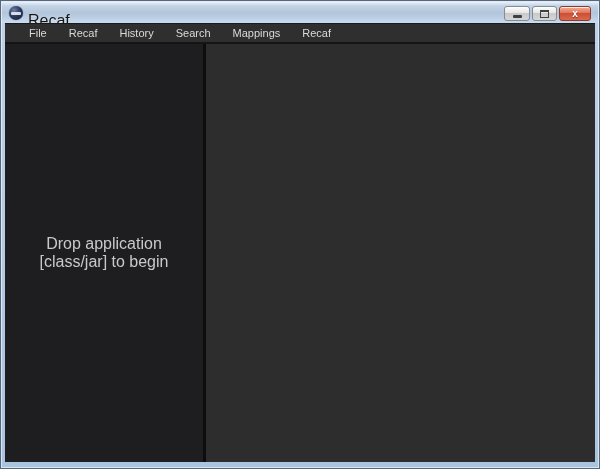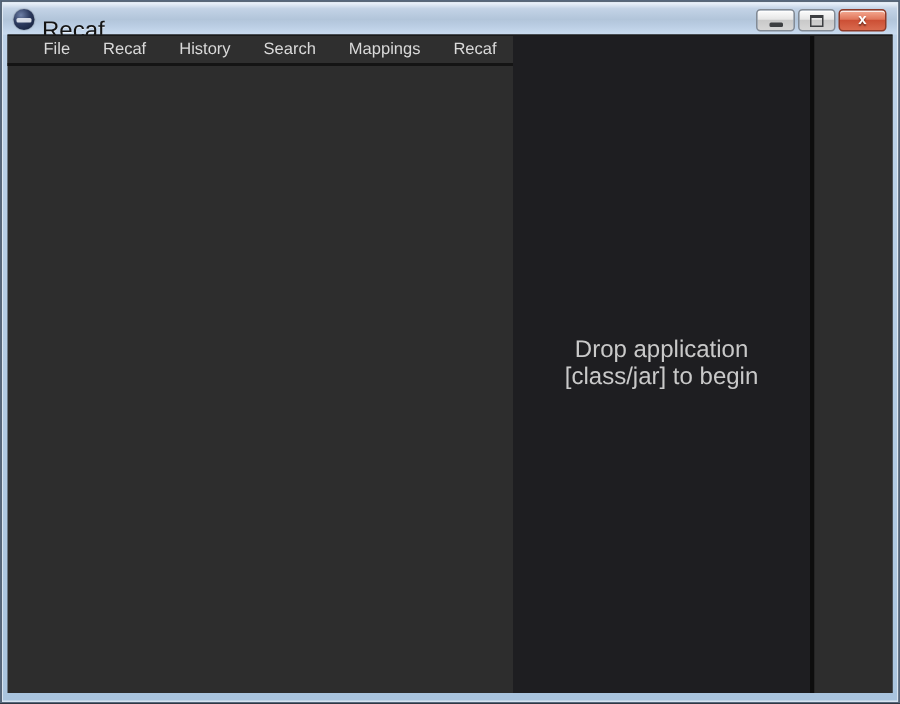--- a/index.html
+++ b/index.html
@@ -87,21 +87,21 @@
     color: #fff; font-size: 10px; font-weight: bold;
     line-height: 1;
     text-shadow: 0 1px 1px rgba(0,0,0,0.45);
     font-family: "Liberation Sans", sans-serif;
   }
 
   
   .client {
     position: absolute; left: 4px; right: 4px; top: 22px; bottom: 6px;
     background: #2d2d2d;
-    display: flex; 
+    display: flex; flex-direction: column;
     border-top: 1px solid #1a1a1a;
   }
 
   
   .menubar {
     height: 20px;
     flex: 0 0 auto;
     background: #2f2f2f;
     border-bottom: 2px solid #141414;
     display: flex; align-items: center;

